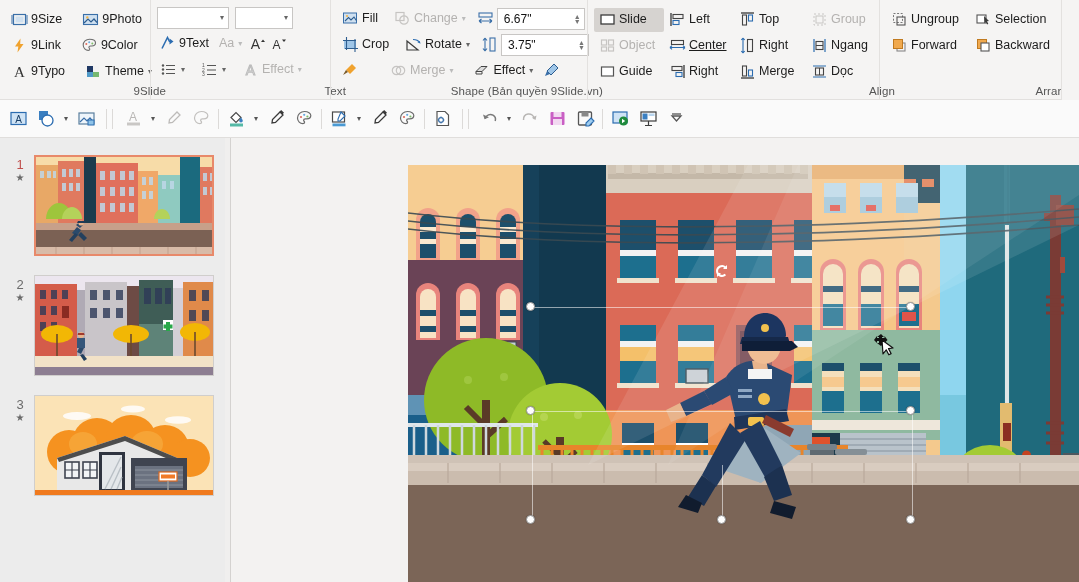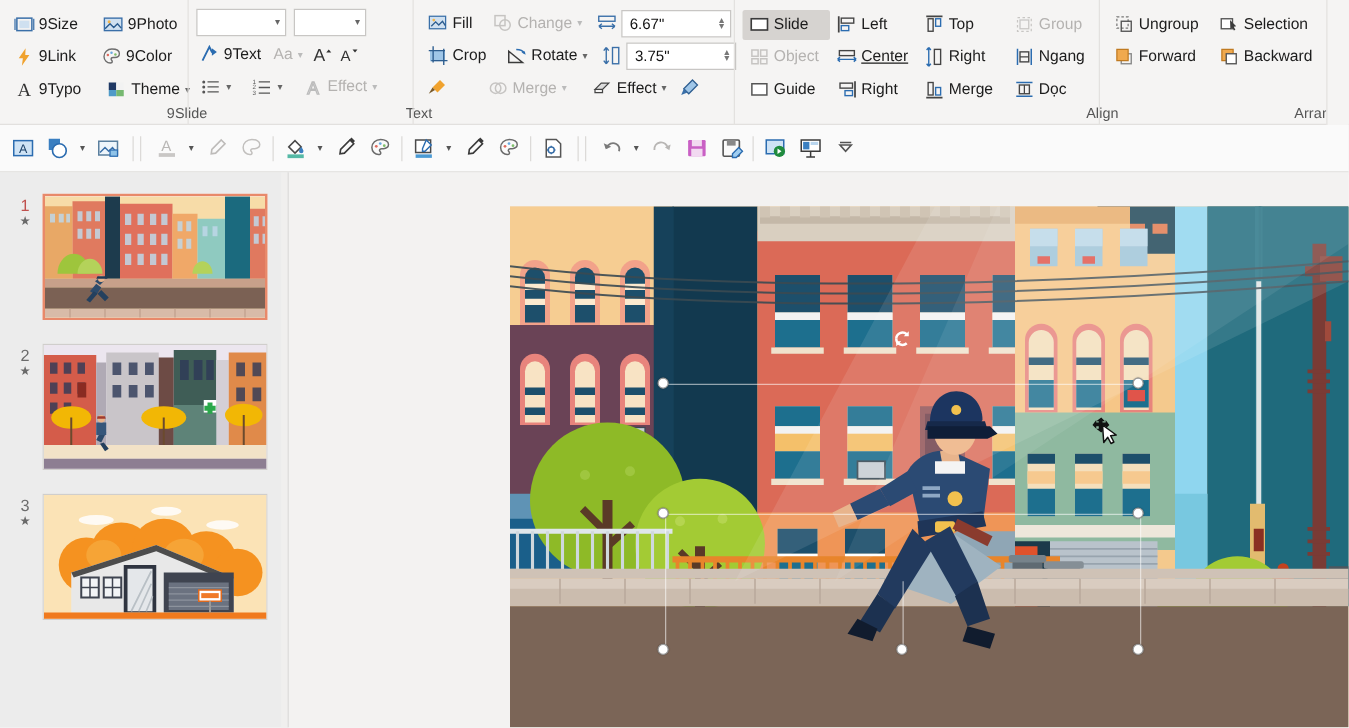--- a/index.html
+++ b/index.html
@@ -404,20 +404,21 @@
           <div class="rbtn">
             <span class="ico">
                 <svg viewBox="0 0 17 17">
               <path d="M11 2l4 4-7 7-4-4z" fill="#9fc6e8" stroke="#2d5d8f" stroke-width="1"></path>
               <path d="M4 9l-2 5 5-2z" fill="#3a6fa8"></path>
                 </svg>
               </span>
           </div>
         </div>
       </div>
+      <div class="rgroup-label">Shape (Bản quyền 9Slide.vn)</div>
     </div>
 
     <div class="rgroup" style="width:292px;">
       <div class="rrows" style="padding-top:4px;">
         <div class="rrow">
           <div class="rbtn sel" style="width:70px;">
             <span class="ico">
                 <svg viewBox="0 0 17 17">
               <rect x="2" y="4" width="13" height="9" fill="#fff" stroke="#3b3b3b" stroke-width="1.3"></rect>
                 </svg>

